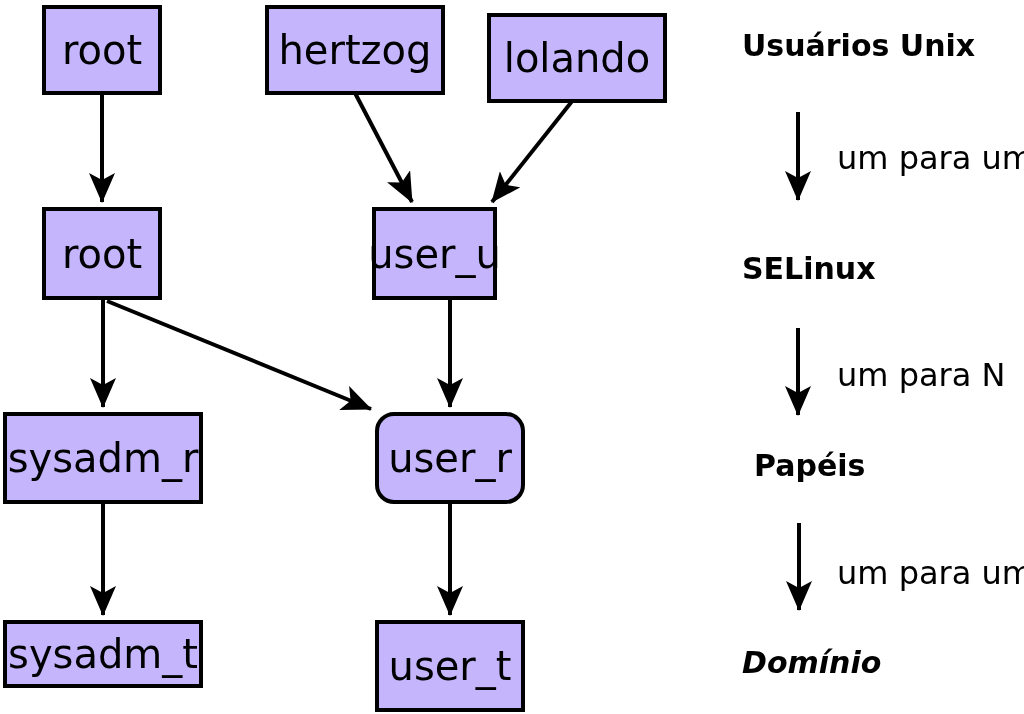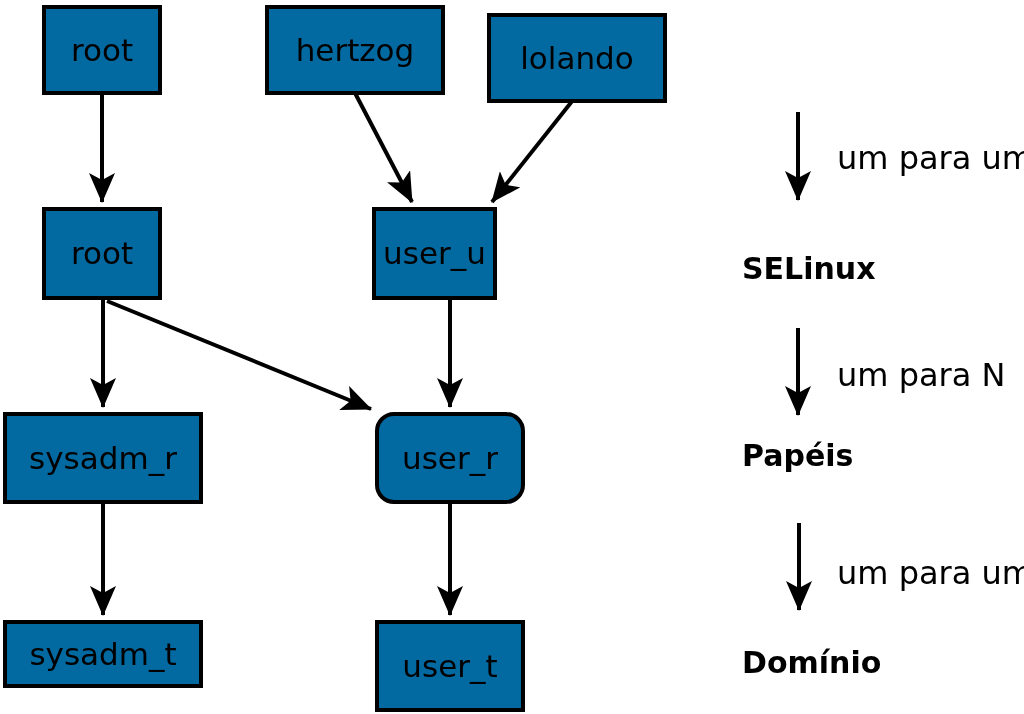--- a/index.html
+++ b/index.html
@@ -20,25 +20,25 @@
     position: absolute;
     left: 0;
     top: 0;
     width: 1024px;
     height: 714px;
   }
   .node {
     position: absolute;
     box-sizing: border-box;
     border: 4px solid #000000;
-    background: #0369a1;
+    background: #c4b5fd;
     display: flex;
     align-items: center;
     justify-content: center;
-    font-size: 31px;
+    font-size: 40px;
     line-height: 1;
     white-space: nowrap;
   }
   
   #n-unix-root     { left: 42px;  top: 5px;   width: 120px; height: 90px; }
   #n-unix-hertzog  { left: 265px; top: 5px;   width: 180px; height: 90px; }
   #n-unix-lolando  { left: 487px; top: 13px;   width: 180px; height: 90px; }
   #n-sel-root      { left: 42px;  top: 207px; width: 120px; height: 93px; }
   #n-sel-user-u    { left: 372px; top: 207px; width: 125px; height: 93px; }
   #n-role-sysadm-r { left: 3px;   top: 412px; width: 200px; height: 92px; }
@@ -59,23 +59,23 @@
     left: 837px;
     font-weight: normal;
     font-size: 32px;
     line-height: 32px;
     white-space: nowrap;
   }
   #lg-unix    { top: 28px;  }
   #lg-map1    { top: 142px; }
   #lg-ident   { top: 215px; }
   #lg-map2    { top: 359px; }
-  #lg-papeis  { top: 437px; line-height: 38px; }
+  #lg-papeis  { top: 447px; line-height: 38px; margin-left: 12px; }
   #lg-map3    { top: 557px; }
-  #lg-dominio { top: 644px; line-height: 38px; }
+  #lg-dominio { top: 644px; line-height: 38px; font-style: italic; }
 </style>
 </head>
 <body>
 
 <div id="stage">
 
   <svg id="edges" viewBox="0 0 1024 714" xmlns="http://www.w3.org/2000/svg">
     <defs>
       <marker id="ah" markerUnits="userSpaceOnUse" markerWidth="32" markerHeight="26" refX="29" refY="13" orient="auto">
         <path d="M0,0 L30,13 L0,26 L7,13 Z" fill="#000000"></path>
@@ -99,20 +99,21 @@
   <div class="node" id="n-unix-root">root</div>
   <div class="node" id="n-unix-hertzog">hertzog</div>
   <div class="node" id="n-unix-lolando">lolando</div>
   <div class="node" id="n-sel-root">root</div>
   <div class="node" id="n-sel-user-u">user_u</div>
   <div class="node" id="n-role-sysadm-r">sysadm_r</div>
   <div class="node" id="n-role-user-r">user_r</div>
   <div class="node" id="n-type-sysadm-t">sysadm_t</div>
   <div class="node" id="n-type-user-t">user_t</div>
 
+  <div class="legend-label" id="lg-unix">Usuários Unix</div>
   <div class="legend-map" id="lg-map1">um para um</div>
   <div class="legend-label" id="lg-ident">
     <br>
     <span>SELinux</span>
   </div>
   <div class="legend-map" id="lg-map2">um para N</div>
   <div class="legend-label" id="lg-papeis">Papéis</div>
   <div class="legend-map" id="lg-map3">um para um</div>
   <div class="legend-label" id="lg-dominio">Domínio</div>
 

